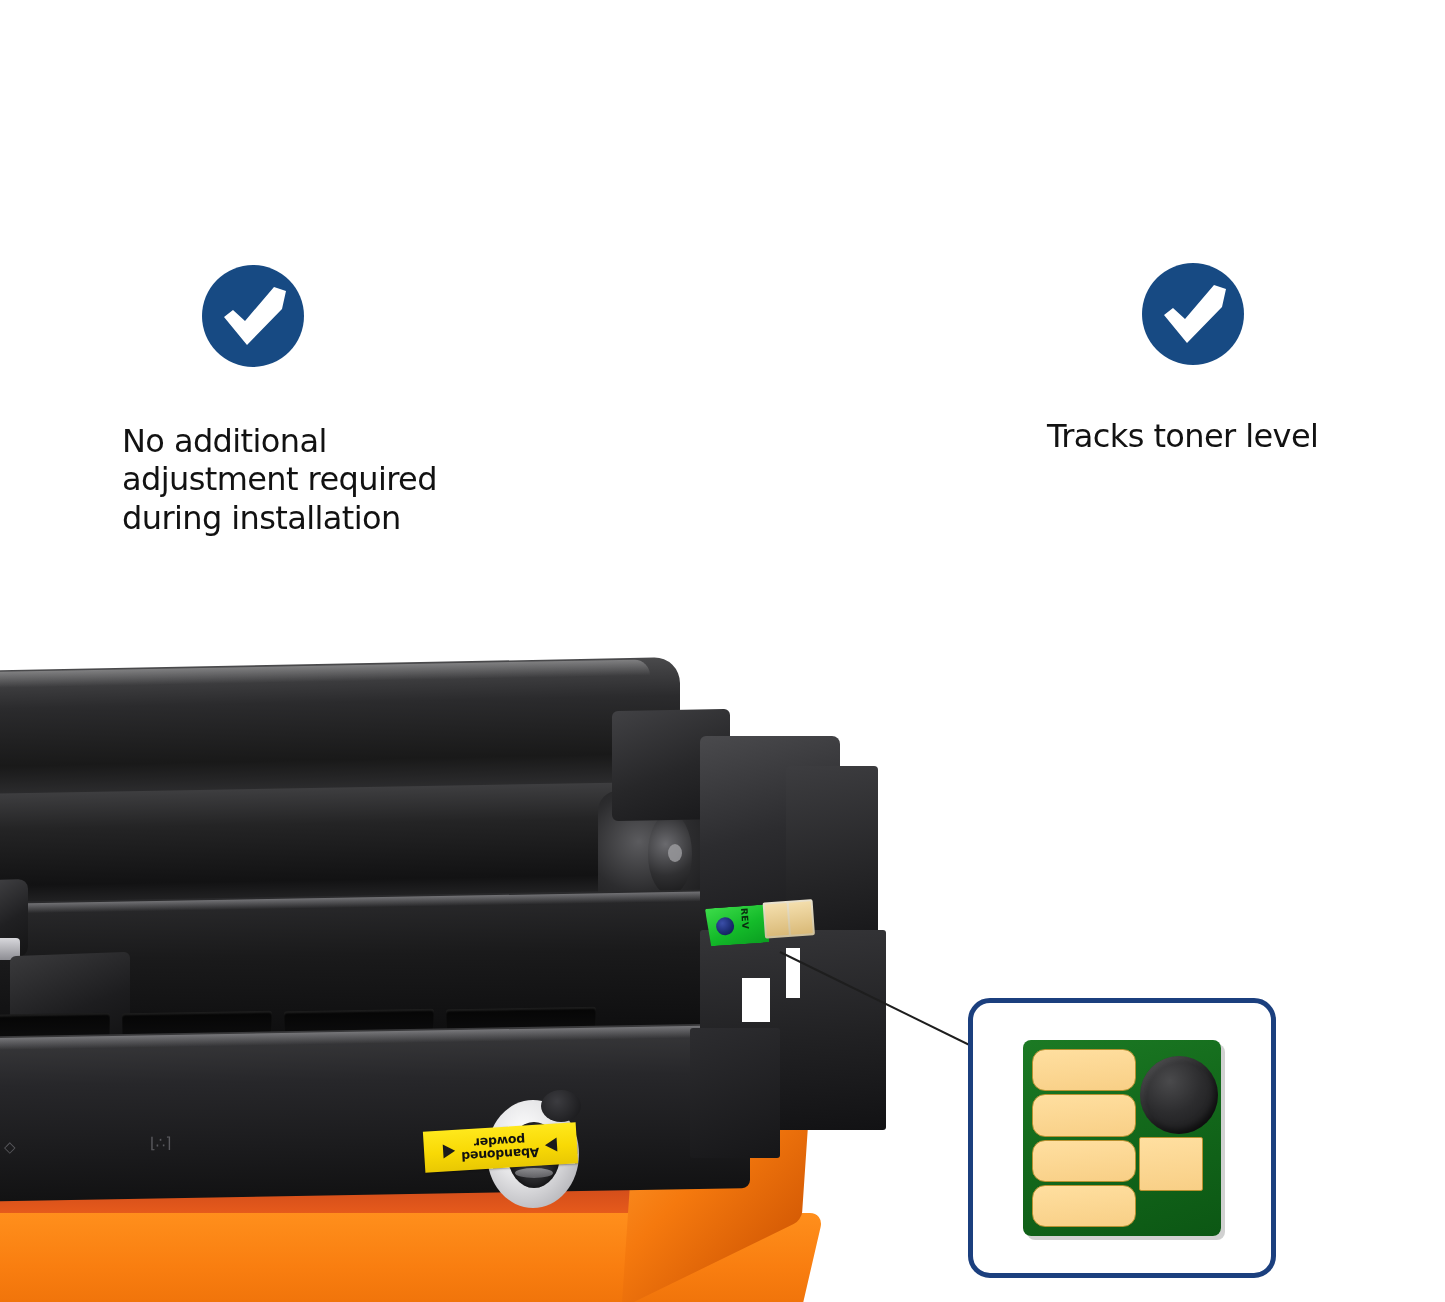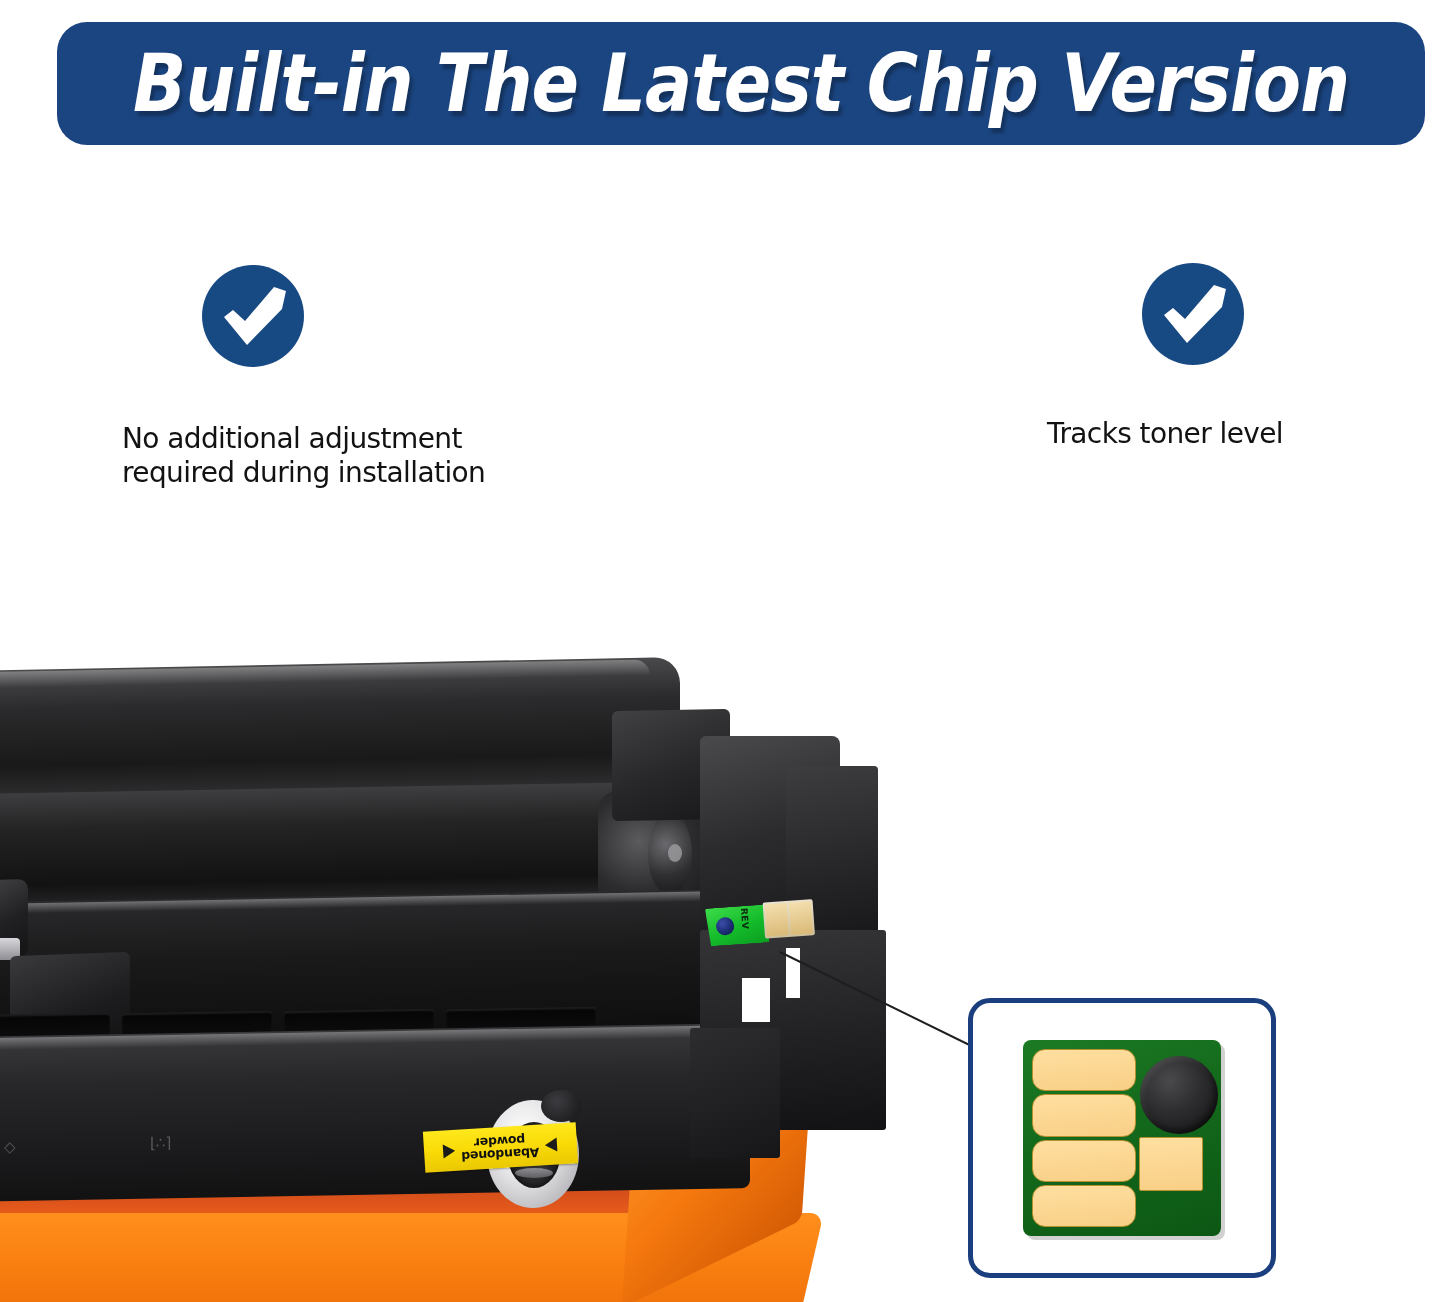--- a/index.html
+++ b/index.html
@@ -29,21 +29,21 @@
 
   
   .feature{ position:absolute; }
   .check-circle{
     width:102px; height:102px; border-radius:50%;
     background:#174a83; position:relative;
   }
   .check-circle svg{ position:absolute; left:0; top:0; }
   .feature-text{
     font-family:"DejaVu Sans", sans-serif;
-    font-size:28px; line-height:1.20; color:#121212;
+    font-size:32px; line-height:1.20; color:#121212;
     font-weight:400; letter-spacing:-0.6px;
   }
 
   #feat1{ left:192px; top:265px; width:400px; }
   #feat1 .check-circle{ margin-left:10px; }
   #feat1 .feature-text{ margin-top:55px; margin-left:-70px; width:390px; }
 
   #feat2{ left:662px; top:263px; width:420px; }
   #feat2 .check-circle{ margin-left:10px; }
   #feat2 .feature-text{ margin-top:52px; margin-left:-75px; width:420px; }
@@ -316,23 +316,20 @@
     border-radius:50%;
     background:radial-gradient(circle at 38% 32%, #4a4a4c 0%, #2c2c2e 45%, #141415 100%);
     box-shadow:inset -3px -4px 6px rgba(0,0,0,.55), inset 3px 3px 5px rgba(255,255,255,.10);
   }
 </style>
 </head>
 <body>
 
 <div id="page">
 
-  <div id="banner">
-    <div id="banner-title">Built-in The Latest Chip Version</div>
-  </div>
 
   <div class="feature" id="feat1">
     <div class="check-circle">
       <svg width="102" height="102" viewBox="0 0 102 102" aria-hidden="true">
         <path fill="#ffffff" d="M22 52 L31 45 L43 56 L72 22 L84 26 L80 44 L45 80 Z"></path>
       </svg>
     </div>
     <div class="feature-text">No additional adjustment required during installation</div>
   </div>
 

